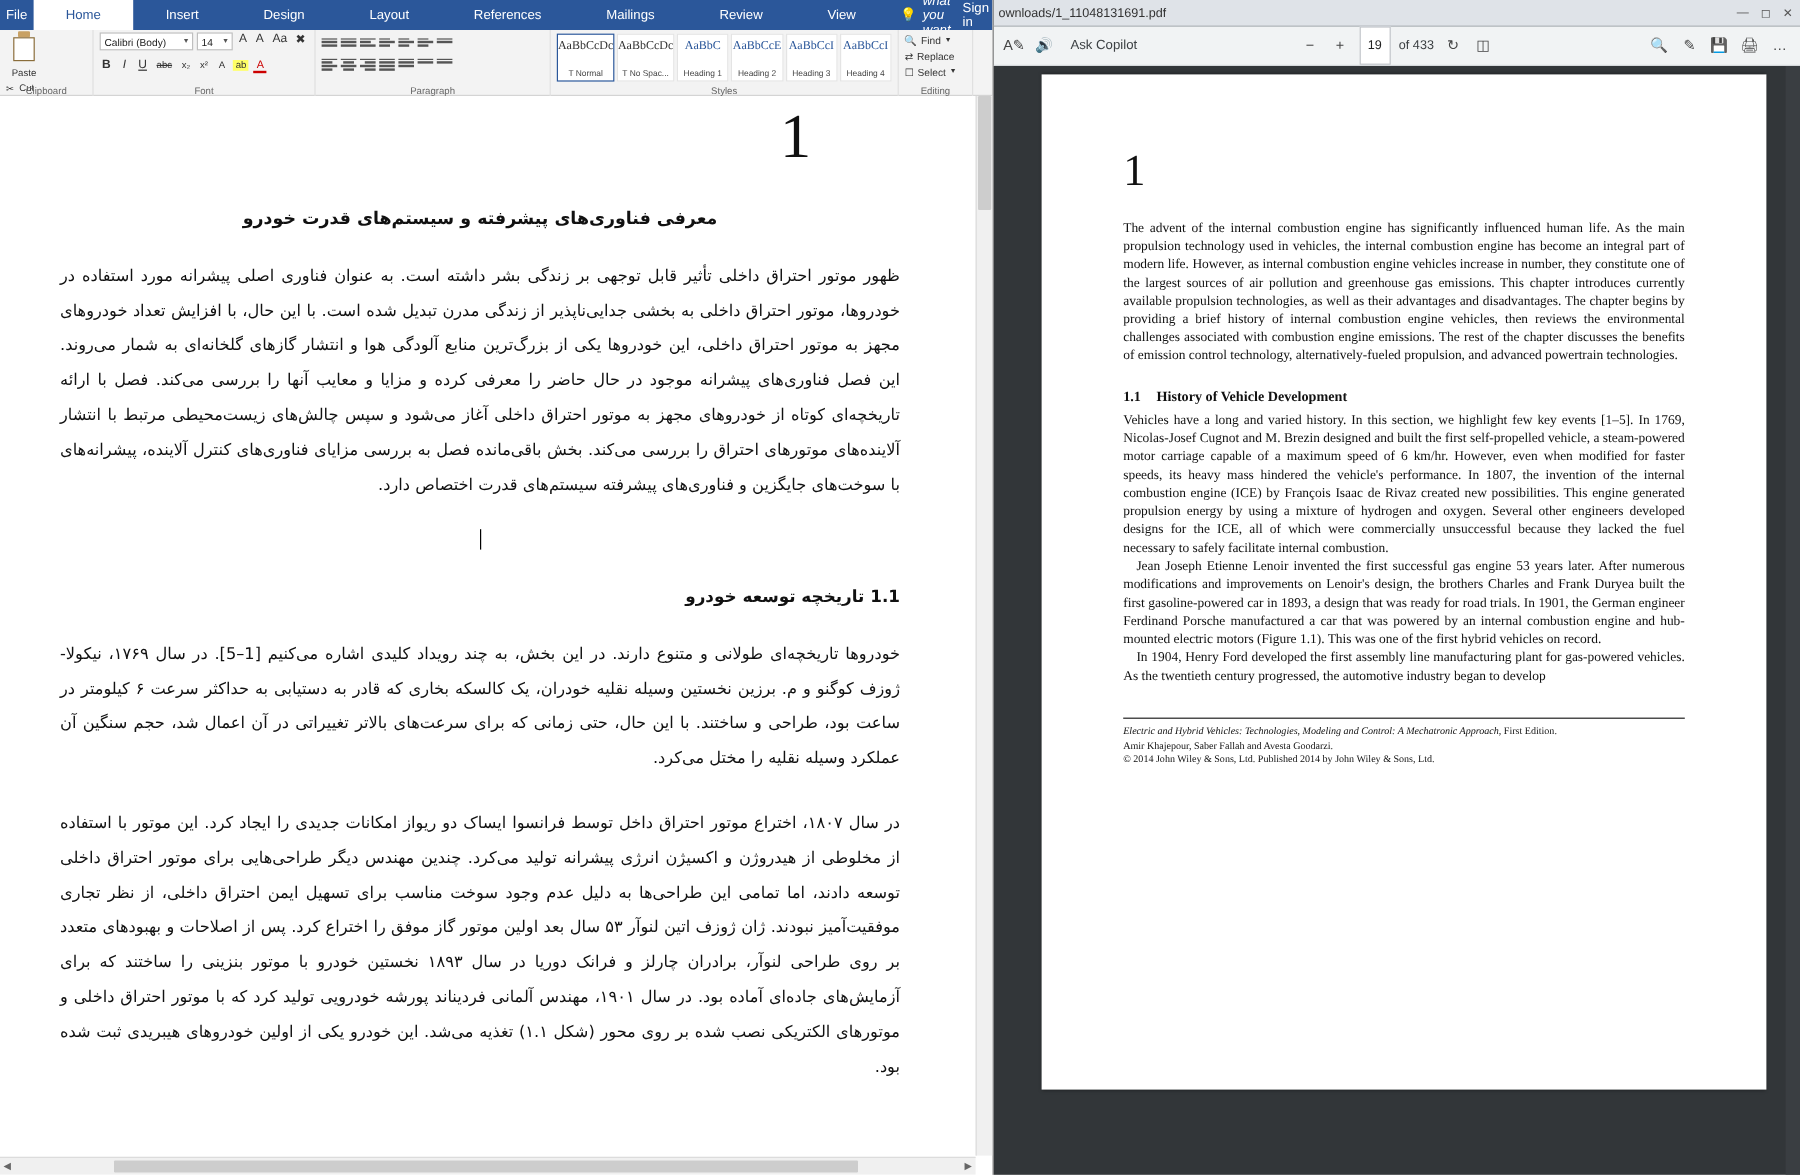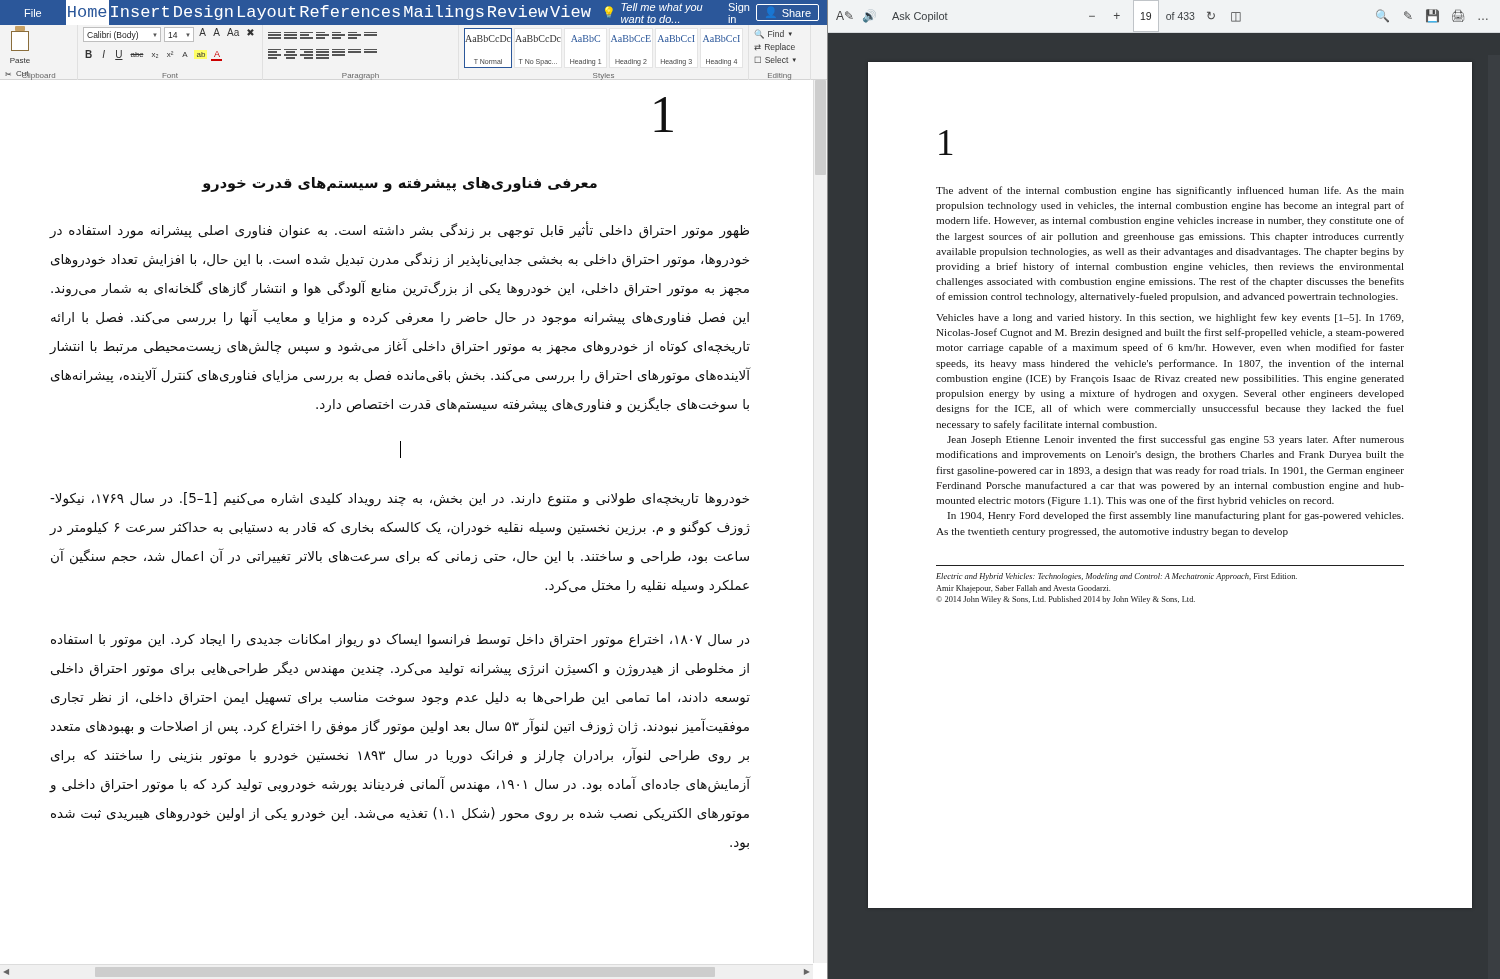--- a/index.html
+++ b/index.html
@@ -15,25 +15,25 @@
   #word-window {
     position:absolute; left:0; top:0; width:828px; height:979px;
     background:#ffffff; overflow:hidden;
     border-right:1px solid #8a8a8a;
   }
   .ribbon-tabs {
     height:25px; background:#2b579a; display:flex; align-items:stretch;
     font-size:11px; color:#ffffff; position:relative;
   }
   .tab-file {
-    background:#2b579a; color:#fff; padding:0 24px; display:flex; align-items:center;
+    background:#2b579a; color:#fff; padding:0 5px; display:flex; align-items:center;
     font-size:11px;
   }
   .tab {
-    padding:0 1px; display:flex; align-items:center; color:#ffffff; font-size:17px;font-family:Liberation Mono, monospace;
+    padding:0 27px; display:flex; align-items:center; color:#ffffff; font-size:11px;
   }
   .tab.active { background:#ffffff; color:#2b579a; }
   .tellme {
     display:flex; align-items:center; gap:5px; padding:0 10px; font-size:11px; color:#ffffff;
     font-style:italic;
   }
   .bulb { color:#ffd966; font-size:11px; font-style:normal; }
   .ribbon-right { margin-left:auto; display:flex; align-items:center; gap:6px; padding-right:8px; }
   .signin { font-size:11px; color:#fff; display:flex; align-items:center; gap:4px; }
   .sharebtn {
@@ -378,37 +378,46 @@
       <div class="rgroup-label">Editing</div>
     </div>
   </div>
 
   <div class="doc-area">
     <div class="page">
       <div class="chapnum">1</div>
       <div class="fa chaptitle">معرفی فناوری‌های پیشرفته و سیستم‌های قدرت خودرو</div>
       <div class="fa bodytext">ظهور موتور احتراق داخلی تأثیر قابل توجهی بر زندگی بشر داشته است. به عنوان فناوری اصلی پیشرانه مورد استفاده در خودروها، موتور احتراق داخلی به بخشی جدایی‌ناپذیر از زندگی مدرن تبدیل شده است. با این حال، با افزایش تعداد خودروهای مجهز به موتور احتراق داخلی، این خودروها یکی از بزرگ‌ترین منابع آلودگی هوا و انتشار گازهای گلخانه‌ای به شمار می‌روند. این فصل فناوری‌های پیشرانه موجود در حال حاضر را معرفی کرده و مزایا و معایب آنها را بررسی می‌کند. فصل با ارائه تاریخچه‌ای کوتاه از خودروهای مجهز به موتور احتراق داخلی آغاز می‌شود و سپس چالش‌های زیست‌محیطی مرتبط با انتشار آلاینده‌های موتورهای احتراق را بررسی می‌کند. بخش باقی‌مانده فصل به بررسی مزایای فناوری‌های کنترل آلاینده، پیشرانه‌های با سوخت‌های جایگزین و فناوری‌های پیشرفته سیستم‌های قدرت اختصاص دارد.</div>
       <div style="text-align:center;margin-top:22px;"><span class="cursor"></span></div>
+      <div class="fa h2">1.1 تاریخچه توسعه خودرو</div>
       <div class="fa bodytext">خودروها تاریخچه‌ای طولانی و متنوع دارند. در این بخش، به چند رویداد کلیدی اشاره می‌کنیم [1–5]. در سال ۱۷۶۹، نیکولا-ژوزف کوگنو و م. برزین نخستین وسیله نقلیه خودران، یک کالسکه بخاری که قادر به دستیابی به حداکثر سرعت ۶ کیلومتر در ساعت بود، طراحی و ساختند. با این حال، حتی زمانی که برای سرعت‌های بالاتر تغییراتی در آن اعمال شد، حجم سنگین آن عملکرد وسیله نقلیه را مختل می‌کرد.</div>
       <div class="fa bodytext">در سال ۱۸۰۷، اختراع موتور احتراق داخل توسط فرانسوا ایساک دو ریواز امکانات جدیدی را ایجاد کرد. این موتور با استفاده از مخلوطی از هیدروژن و اکسیژن انرژی پیشرانه تولید می‌کرد. چندین مهندس دیگر طراحی‌هایی برای موتور احتراق داخلی توسعه دادند، اما تمامی این طراحی‌ها به دلیل عدم وجود سوخت مناسب برای تسهیل ایمن احتراق داخلی، از نظر تجاری موفقیت‌آمیز نبودند. ژان ژوزف اتین لنوآر ۵۳ سال بعد اولین موتور گاز موفق را اختراع کرد. پس از اصلاحات و بهبودهای متعدد بر روی طراحی لنوآر، برادران چارلز و فرانک دوریا در سال ۱۸۹۳ نخستین خودرو با موتور بنزینی را ساختند که برای آزمایش‌های جاده‌ای آماده بود. در سال ۱۹۰۱، مهندس آلمانی فردیناند پورشه خودرویی تولید کرد که با موتور احتراق داخلی و موتورهای الکتریکی نصب شده بر روی محور (شکل ۱.۱) تغذیه می‌شد. این خودرو یکی از اولین خودروهای هیبریدی ثبت شده بود.</div>
     </div>
   </div>
 
   <div class="vscroll">
     <div class="vthumb"></div>
   </div>
   <div class="hscroll">
     <div class="hthumb"></div>
     <span style="position:absolute;left:3px;top:2px;font-size:8px;color:#666;">◀</span>
     <span style="position:absolute;right:3px;top:2px;font-size:8px;color:#666;">▶</span>
   </div>
 </div>
 
 <div id="pdf-window">
 
+  <div class="pdf-titlebar">
+    <div class="tt">ownloads/1_11048131691.pdf</div>
+    <div class="tb-right">
+      <span>—</span>
+      <span>◻</span>
+      <span>✕</span>
+    </div>
+  </div>
 
   <div class="pdf-toolbar">
     <div class="tb-ico">A✎</div>
     <div class="tb-ico">🔊</div>
     <div class="copilot">
       <span>Ask Copilot</span>
     </div>
     <div style="flex:1"></div>
     <div class="tb-ico">−</div>
     <div class="tb-ico">+</div>
@@ -421,20 +430,24 @@
     <div class="tb-ico">✎</div>
     <div class="tb-ico">💾</div>
     <div class="tb-ico">🖨</div>
     <div class="tb-ico">…</div>
   </div>
 
   <div class="pdf-page">
     <div class="pp-inner">
       <div class="pp-num">1</div>
       <div class="pp-para">The advent of the internal combustion engine has significantly influenced human life. As the main propulsion technology used in vehicles, the internal combustion engine has become an integral part of modern life. However, as internal combustion engine vehicles increase in number, they constitute one of the largest sources of air pollution and greenhouse gas emissions. This chapter introduces currently available propulsion technologies, as well as their advantages and disadvantages. The chapter begins by providing a brief history of internal combustion engine vehicles, then reviews the environmental challenges associated with combustion engine emissions. The rest of the chapter discusses the benefits of emission control technology, alternatively-fueled propulsion, and advanced powertrain technologies.</div>
+      <div class="pp-h2">
+        <span class="n">1.1</span>
+        <span>History of Vehicle Development</span>
+      </div>
       <div class="pp-body">
         <p class="first">Vehicles have a long and varied history. In this section, we highlight few key events [1–5]. In 1769, Nicolas-Josef Cugnot and M. Brezin designed and built the first self-propelled vehicle, a steam-powered motor carriage capable of a maximum speed of 6 km/hr. However, even when modified for faster speeds, its heavy mass hindered the vehicle's performance. In 1807, the invention of the internal combustion engine (ICE) by François Isaac de Rivaz created new possibilities. This engine generated propulsion energy by using a mixture of hydrogen and oxygen. Several other engineers developed designs for the ICE, all of which were commercially unsuccessful because they lacked the fuel necessary to safely facilitate internal combustion.</p>
         <p>Jean Joseph Etienne Lenoir invented the first successful gas engine 53 years later. After numerous modifications and improvements on Lenoir's design, the brothers Charles and Frank Duryea built the first gasoline-powered car in 1893, a design that was ready for road trials. In 1901, the German engineer Ferdinand Porsche manufactured a car that was powered by an internal combustion engine and hub-mounted electric motors (Figure 1.1). This was one of the first hybrid vehicles on record.</p>
         <p>In 1904, Henry Ford developed the first assembly line manufacturing plant for gas-powered vehicles. As the twentieth century progressed, the automotive industry began to develop</p>
       </div>
       <div class="pp-rule"></div>
       <div class="pp-foot">
         <div><i>Electric and Hybrid Vehicles: Technologies, Modeling and Control: A Mechatronic Approach,</i><span> First Edition.</span></div>
         <div>Amir Khajepour, Saber Fallah and Avesta Goodarzi.</div>
         <div>© 2014 John Wiley &amp; Sons, Ltd. Published 2014 by John Wiley &amp; Sons, Ltd.</div>

